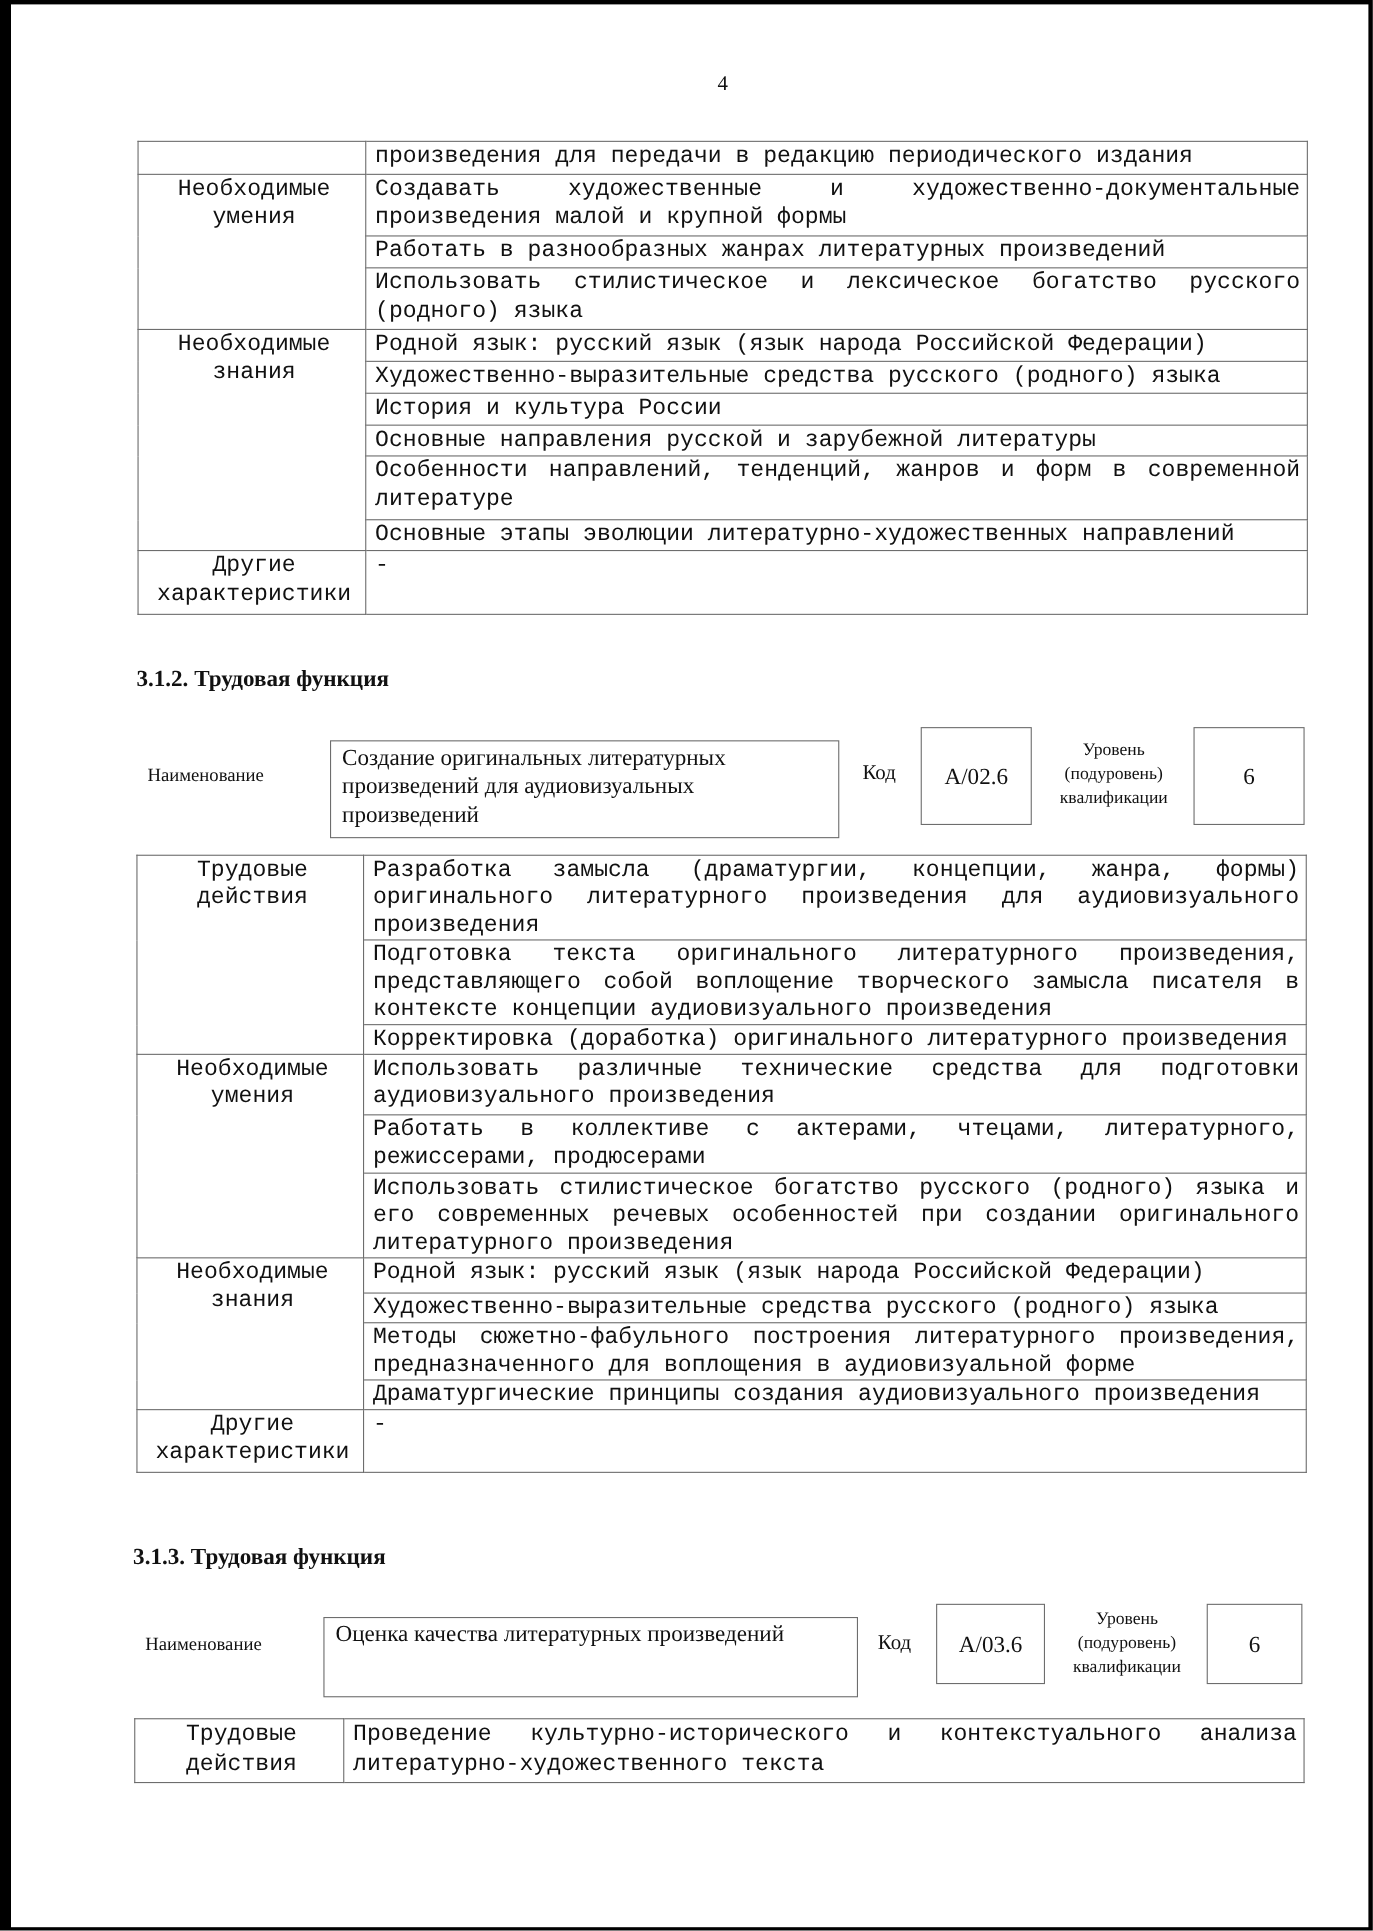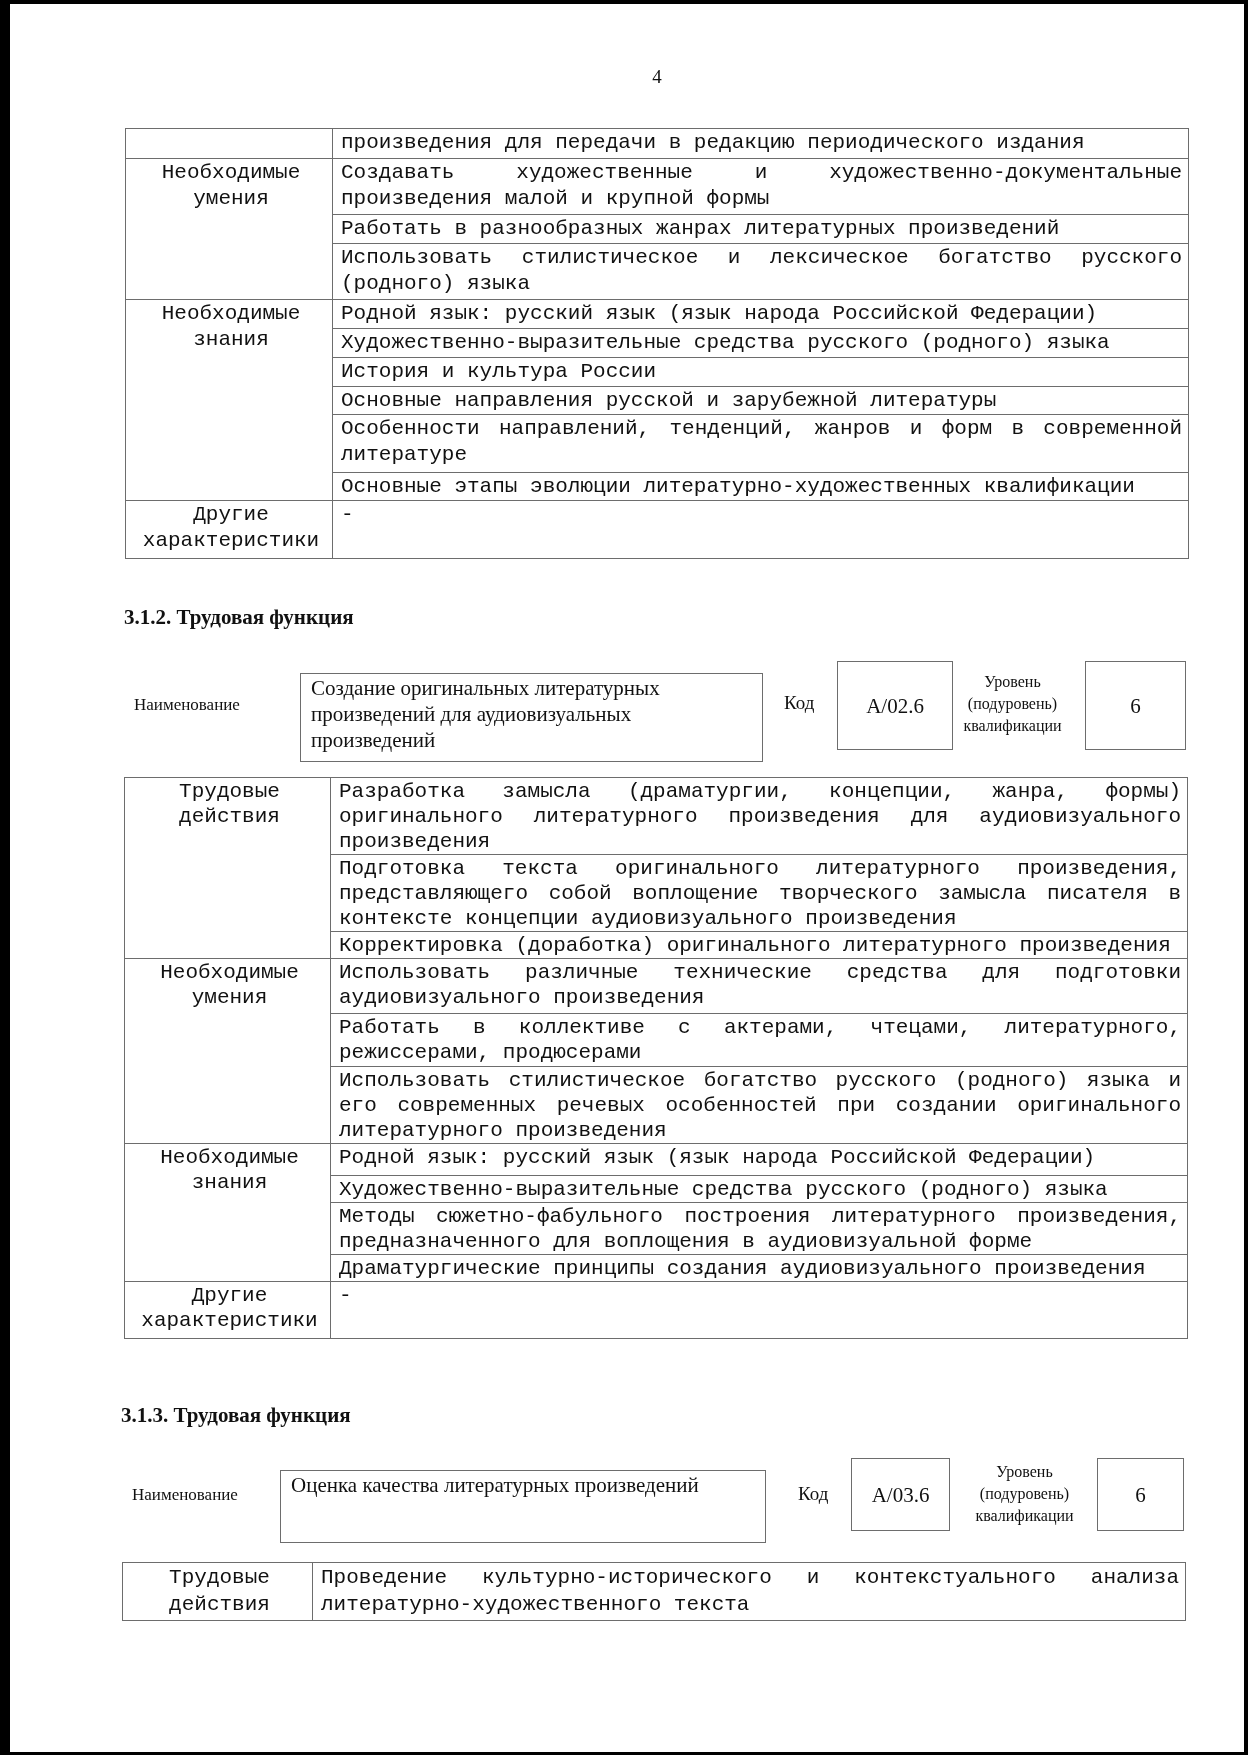--- a/index.html
+++ b/index.html
@@ -79,35 +79,35 @@
   <tr style="height:29px">
     <td>История и культура России</td>
   </tr>
   <tr style="height:28px">
     <td>Основные направления русской и зарубежной литературы</td>
   </tr>
   <tr style="height:58px">
     <td class="just">Особенности направлений, тенденций, жанров и форм в современной литературе</td>
   </tr>
   <tr style="height:28px">
-    <td>Основные этапы эволюции литературно-художественных квалификации</td>
+    <td>Основные этапы эволюции литературно-художественных направлений</td>
   </tr>
   <tr style="height:58px">
     <td class="label">Другие характеристики</td>
     <td>-</td>
   </tr>
 </tbody>
   </table>
 
 <div class="heading" style="left:124px; top:605px;">3.1.2. Трудовая функция</div>
 
 <div class="hdr-label" style="left:134px; top:695px;">Наименование</div>
 <div class="box name" style="left:300px; top:661px; width:463px; height:89px;">Создание оригинальных литературных произведений для аудиовизуальных произведений</div>
 <div class="hdr-label" style="left:784px; top:693px; font-size:19px;">Код</div>
-<div class="box center" style="left:837px; top:661px; width:116px; height:89px;">A/02.6</div>
+<div class="box center" style="left:837px; top:661px; width:101px; height:89px;">A/02.6</div>
 <div class="level-label" style="left:940px; top:671px; width:145px;">
   <div>Уровень</div>
   <div>(подуровень)</div>
   <div>квалификации</div>
 </div>
 <div class="box center" style="left:1085px; top:661px; width:101px; height:89px;">6</div>
 
 <table class="tbl" style="left:124px; top:777px; width:1063px; line-height:25px;">
   <colgroup>
       <col style="width:206px">
@@ -150,21 +150,21 @@
   <tr style="height:57px">
     <td class="label">Другие характеристики</td>
     <td>-</td>
   </tr>
 </tbody>
   </table>
 
 <div class="heading" style="left:121px; top:1403px;">3.1.3. Трудовая функция</div>
 
 <div class="hdr-label" style="left:132px; top:1485px;">Наименование</div>
-<div class="box name" style="left:280px; top:1458px; width:486px; height:73px;">Оценка качества литературных произведений</div>
+<div class="box name" style="left:294px; top:1458px; width:486px; height:73px;">Оценка качества литературных произведений</div>
 <div class="hdr-label" style="left:798px; top:1484px; font-size:19px;">Код</div>
 <div class="box center" style="left:851px; top:1458px; width:99px; height:73px;">A/03.6</div>
 <div class="level-label" style="left:952px; top:1461px; width:145px;">
   <div>Уровень</div>
   <div>(подуровень)</div>
   <div>квалификации</div>
 </div>
 <div class="box center" style="left:1097px; top:1458px; width:87px; height:73px;">6</div>
 
 <table class="tbl" style="left:122px; top:1562px; width:1063px; line-height:27px;">

